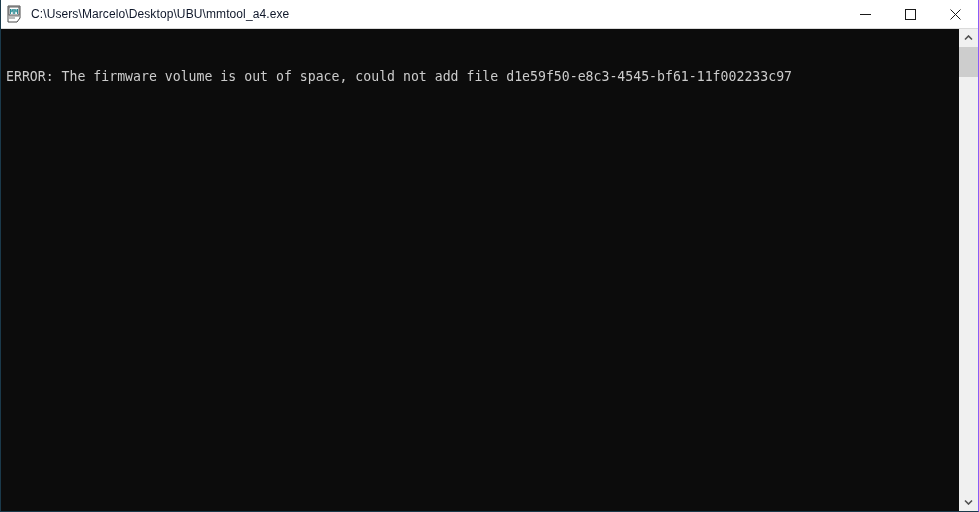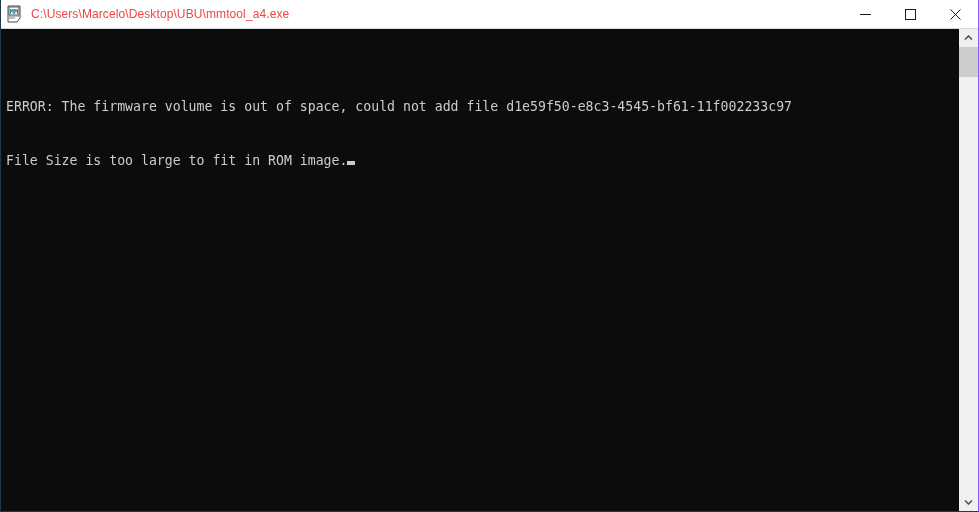--- a/index.html
+++ b/index.html
@@ -47,21 +47,21 @@
     margin-left: 5px;
     margin-right: 7px;
     flex: 0 0 auto;
     position: relative;
   }
   .title-icon svg { display: block; }
 
   .title-text {
     font-family: "Liberation Sans", sans-serif;
     font-size: 12px;
-    color: #ef4444;
+    color: #0f172a;
     letter-spacing: 0.1px;
     white-space: nowrap;
     overflow: hidden;
     flex: 1 1 auto;
   }
 
   .win-controls {
     display: flex;
     height: 29px;
     flex: 0 0 auto;
@@ -82,21 +82,20 @@
   
   .console {
     position: absolute;
     left: 0;
     top: 29px;
     right: 20px;
     bottom: 0;
     background: #0c0c0c;
     overflow: hidden;
     padding: 0;
-    margin-top: 30px;
   }
 
   .console-text {
     margin: 0;
     padding: 3px 0 0 5px;
     font-family: "DejaVu Sans Mono", "Liberation Mono", monospace;
     font-size: 13.2px;
     line-height: 18px;
     color: #cccccc;
     white-space: pre;
@@ -207,21 +206,20 @@
           <line x1="0.5" y1="0.5" x2="10.5" y2="10.5" stroke="#1a1a1a" stroke-width="1"></line>
           <line x1="10.5" y1="0.5" x2="0.5" y2="10.5" stroke="#1a1a1a" stroke-width="1"></line>
         </svg>
       </button>
     </div>
   </div>
 
   <div class="console">
     <div class="console-text">
       <span class="console-line">ERROR: The firmware volume is out of space, could not add file d1e59f50-e8c3-4545-bf61-11f002233c97</span>
-      <span class="console-line"><span>File Size is too large to fit in ROM image.</span><span class="cursor"></span></span>
     </div>
     <div class="console-partial">                    _      _       _         _          _         _        _    _</div>
   </div>
 
   <div class="scrollbar">
     <div class="sb-btn sb-up">
       <svg width="9" height="6" viewBox="0 0 9 6" xmlns="http://www.w3.org/2000/svg">
         <path d="M1 4.5 L4.5 1 L8 4.5" fill="none" stroke="#505050" stroke-width="1.6"></path>
       </svg>
     </div>

